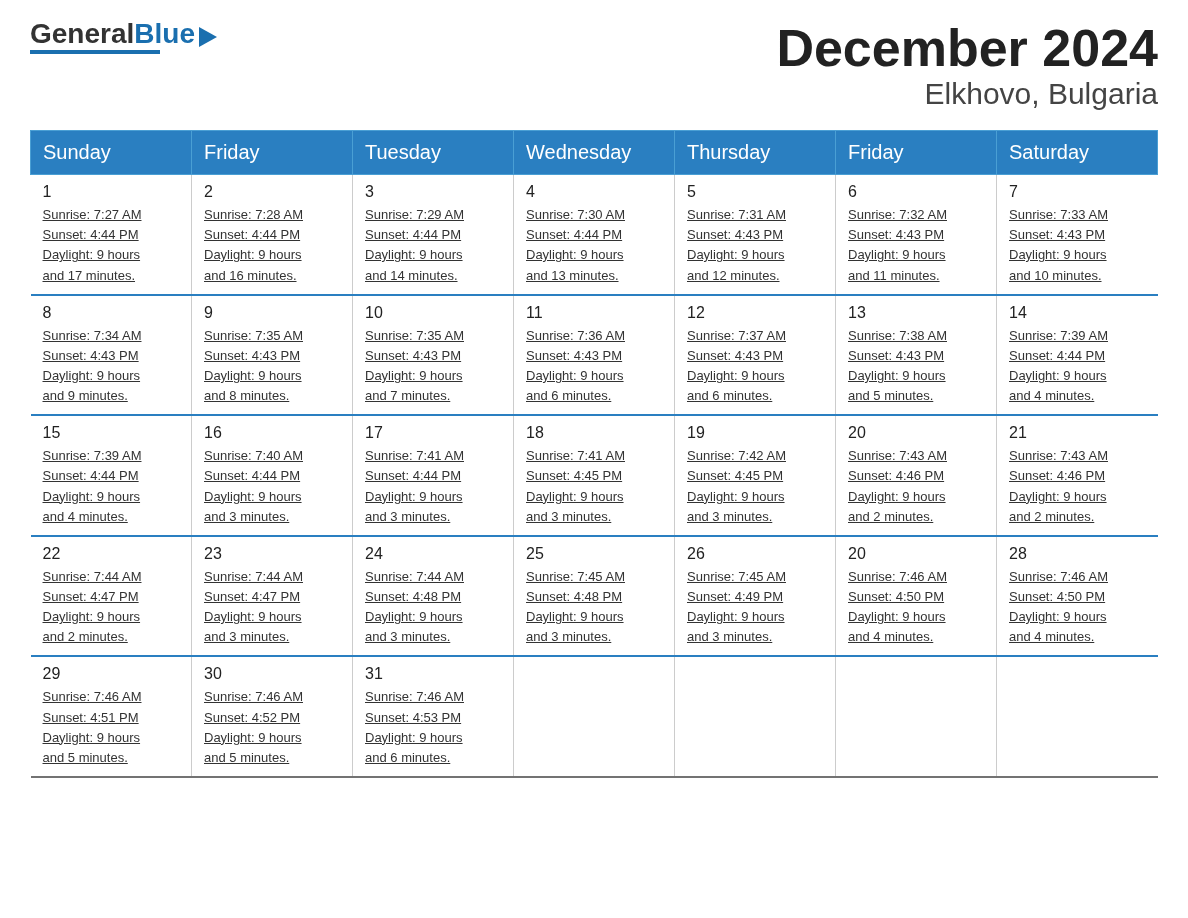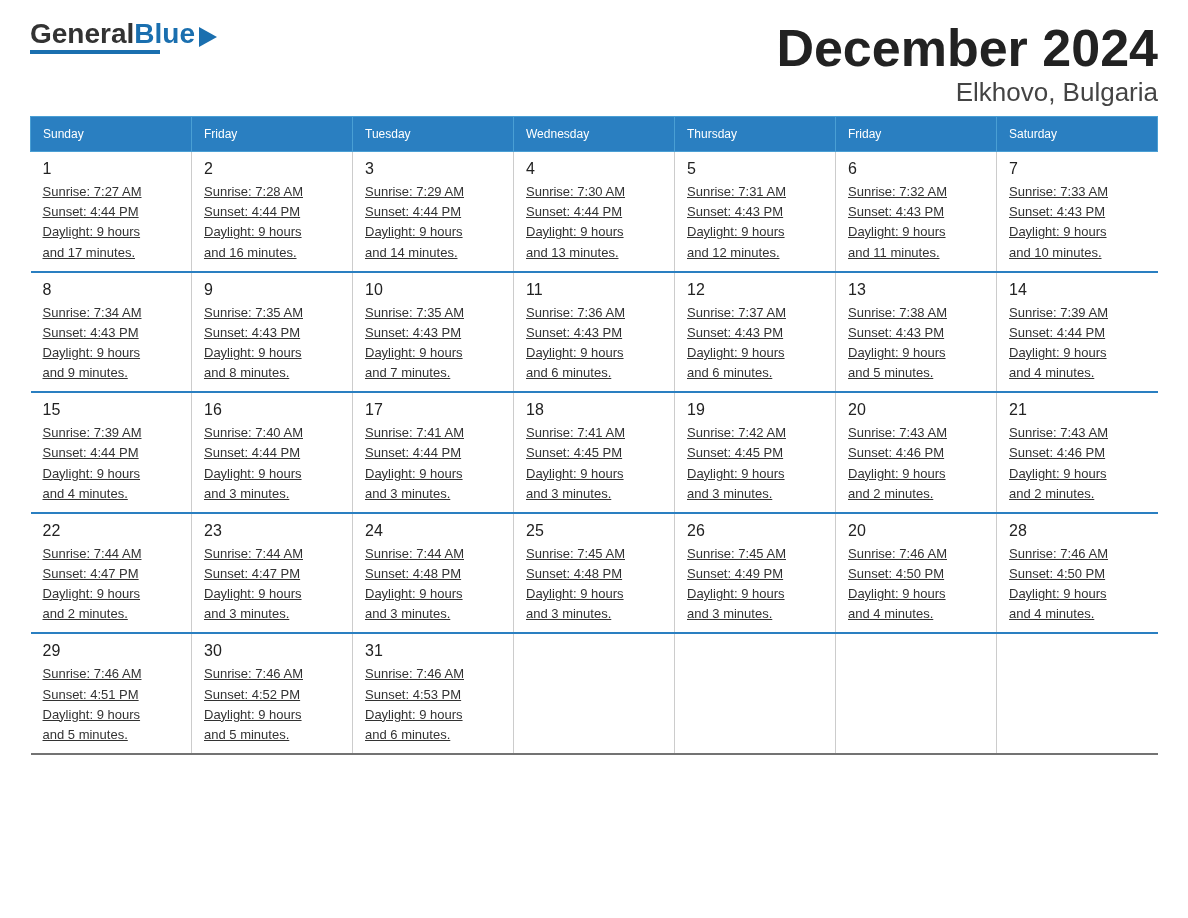--- a/index.html
+++ b/index.html
@@ -7,21 +7,21 @@
       font-family: Arial, sans-serif;
       background: #fff;
       width: 1188px;
       min-height: 918px;
       padding: 20px 30px;
     }
     .header {
       display: flex;
       justify-content: space-between;
       align-items: flex-start;
-      margin-bottom: 8px;
+      margin-bottom: 19px;
     }
     .logo-text {
       font-size: 28px;
       font-weight: bold;
       color: #333;
       line-height: 1;
     }
     .logo-container {
       display: flex;
       flex-direction: column;
@@ -33,33 +33,33 @@
     .title-section {
       text-align: right;
     }
     .month-title {
       font-size: 52px;
       font-weight: bold;
       color: #222;
       line-height: 1.1;
     }
     .location {
-      font-size: 26px;
+      font-size: 30px;
       color: #444;
     }
     table {
       width: 100%;
       border-collapse: collapse;
     }
     thead tr {
       background-color: #2a7fc1;
     }
     thead th {
       color: #fff;
-      font-size: 12px;
+      font-size: 20px;
       font-weight: normal;
       padding: 10px 12px;
       text-align: left;
       border: 1px solid #4a9fd4;
     }
     tbody tr {
       border-bottom: 2px solid #2a7fc1;
     }
     tbody td {
       padding: 8px 12px;

